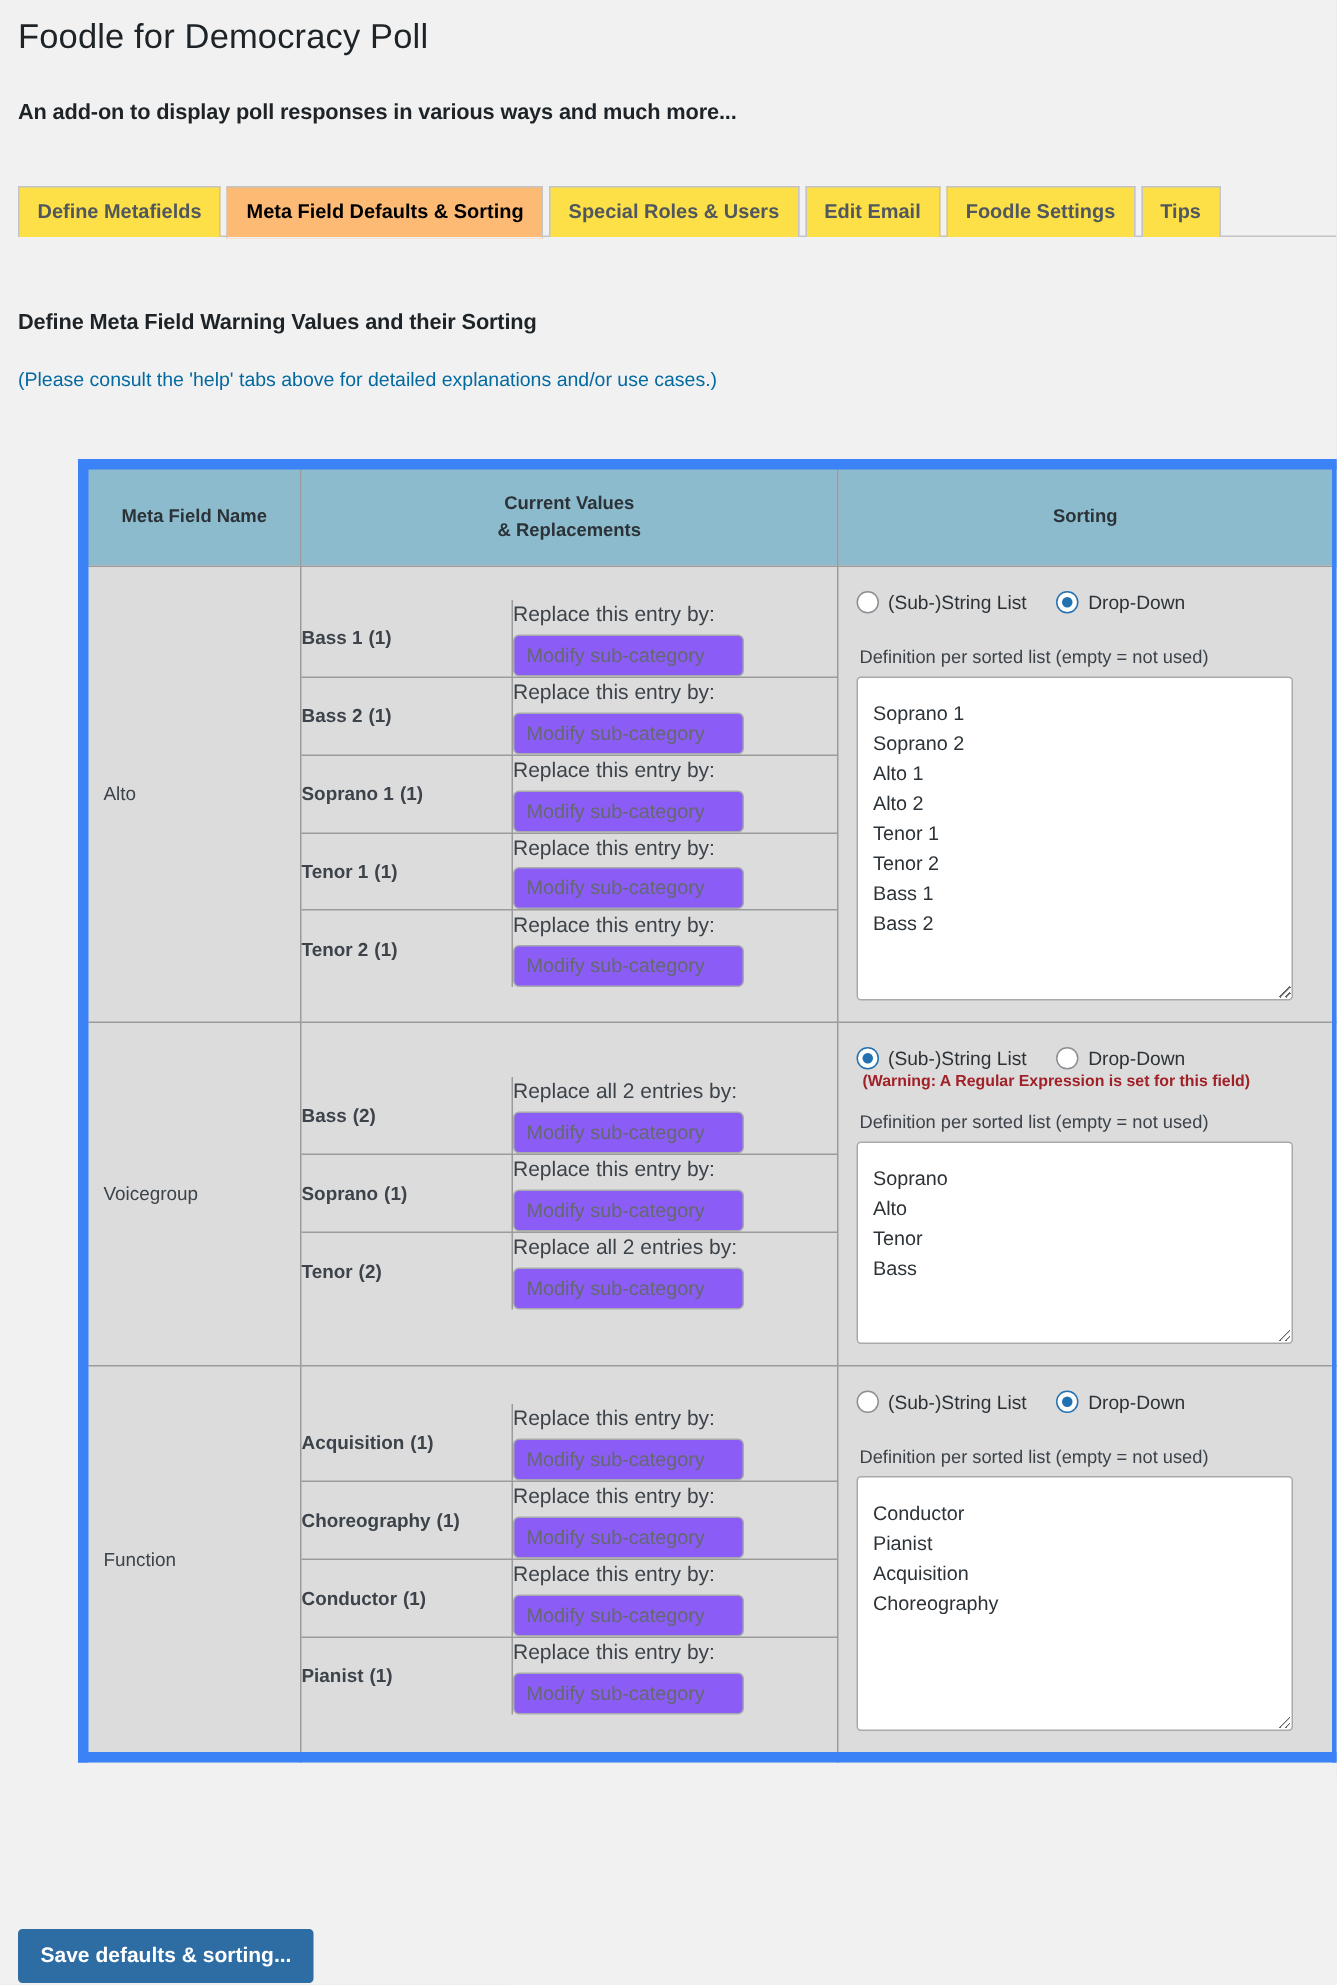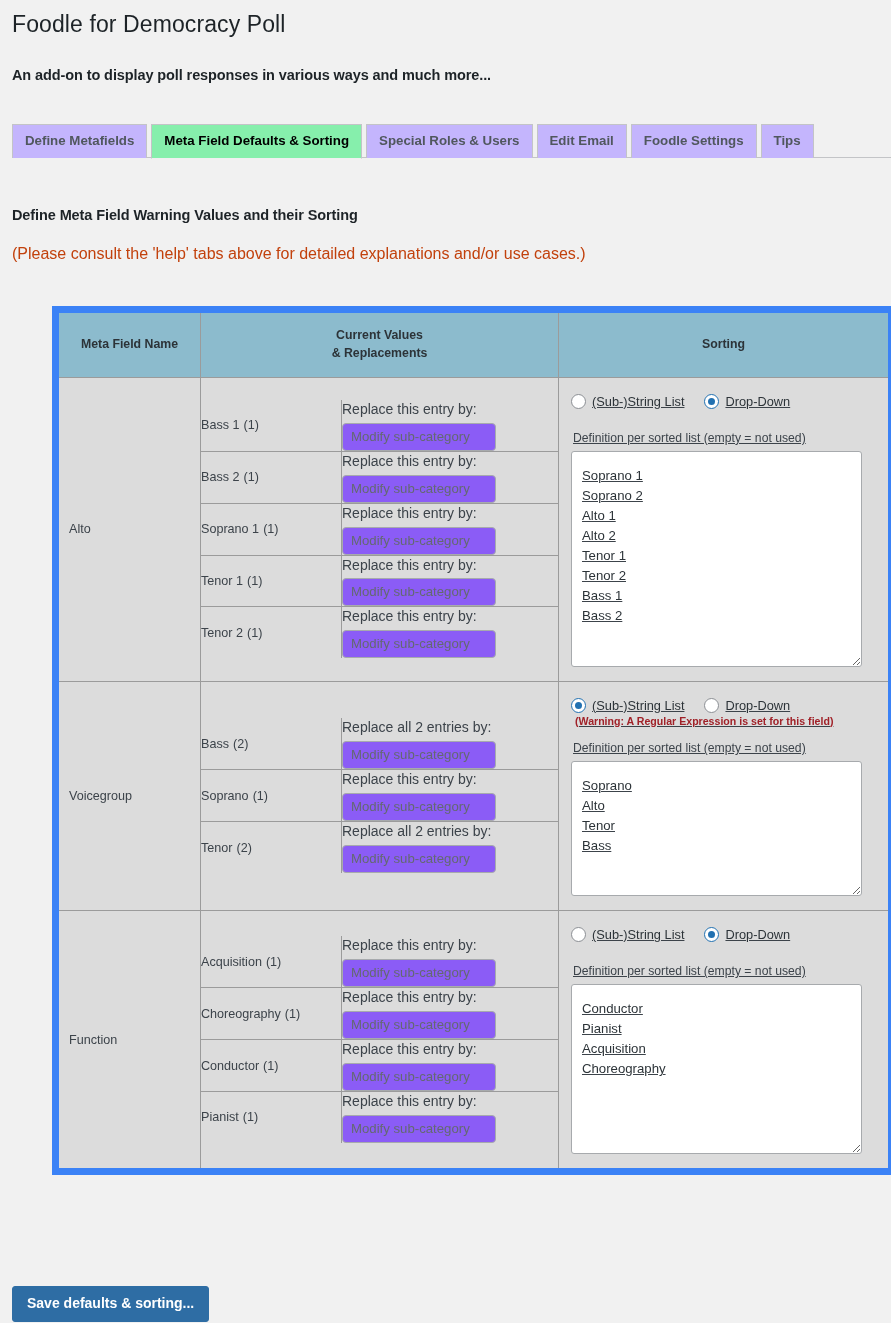--- a/index.html
+++ b/index.html
@@ -51,51 +51,51 @@
     height: 34px;
   }
   .nav-tab {
     display: inline-block;
     box-sizing: border-box;
     margin: 0 4px -1px 0;
     padding: 6px 12px 7px 12px;
     font-size: 13.3px;
     font-weight: bold;
     line-height: 1.5;
-    background: #c4b5fd;
+    background: #fde047;
     color: #50575e;
     text-decoration: none;
     border: 1px solid #c3c4c7;
     border-bottom: none;
     vertical-align: top;
     cursor: pointer;
     white-space: nowrap;
   }
   .nav-tab.active {
-    background: #86efac;
+    background: #fdba74;
     color: #000;
     border-bottom: 1px solid #f0f0f1;
   }
 
   
   .section-heading {
     position: absolute;
     left: 12px;
     top: 207px;
     font-size: 14.5px;
     font-weight: bold;
     color: #1d2327;
     letter-spacing: -.1px;
   }
   .section-note {
     position: absolute;
     left: 12px;
     top: 245px;
-    font-size: 16px;
-    color: #c2410c;
+    font-size: 13px;
+    color: #0369a1;
   }
 
   
   .defaults-table {
     position: absolute;
     left: 52px;
     top: 306px;
     width: 791px;
     border-collapse: collapse;
     border: 7px solid #3b82f6;
@@ -144,20 +144,21 @@
     background: #dcdcdc;
   }
   .values-table tr:last-child td { border-bottom: none; }
   .value-name-cell {
     width: 140px;
     font-size: 12.6px;
     color: #3c434a;
     padding: 10px 8px 10px 11px;
     border-right: 1px solid #9b9b9b !important;
     vertical-align: middle;
+    font-weight: bold;
   }
   .value-name-cell .cnt { margin-left: 4px; }
   .value-input-cell {
     padding: 8px 12px 9px 14px;
     vertical-align: middle;
   }
   .replace-label {
     font-size: 14px;
     color: #3c434a;
     margin-bottom: 4px;
@@ -175,21 +176,20 @@
     border: 1px solid #a7aaad;
     border-radius: 4px;
     outline: none;
   }
   .replace-input::placeholder { color: #646970; opacity: 1; }
 
   
   .sorting-cell {
     padding: 16px 14px 14px 12px;
     vertical-align: top;
-    text-decoration: underline;
   }
   .radio-row {
     display: flex;
     align-items: center;
     gap: 8px;
     margin-bottom: 2px;
   }
   .radio-opt {
     display: flex;
     align-items: center;

